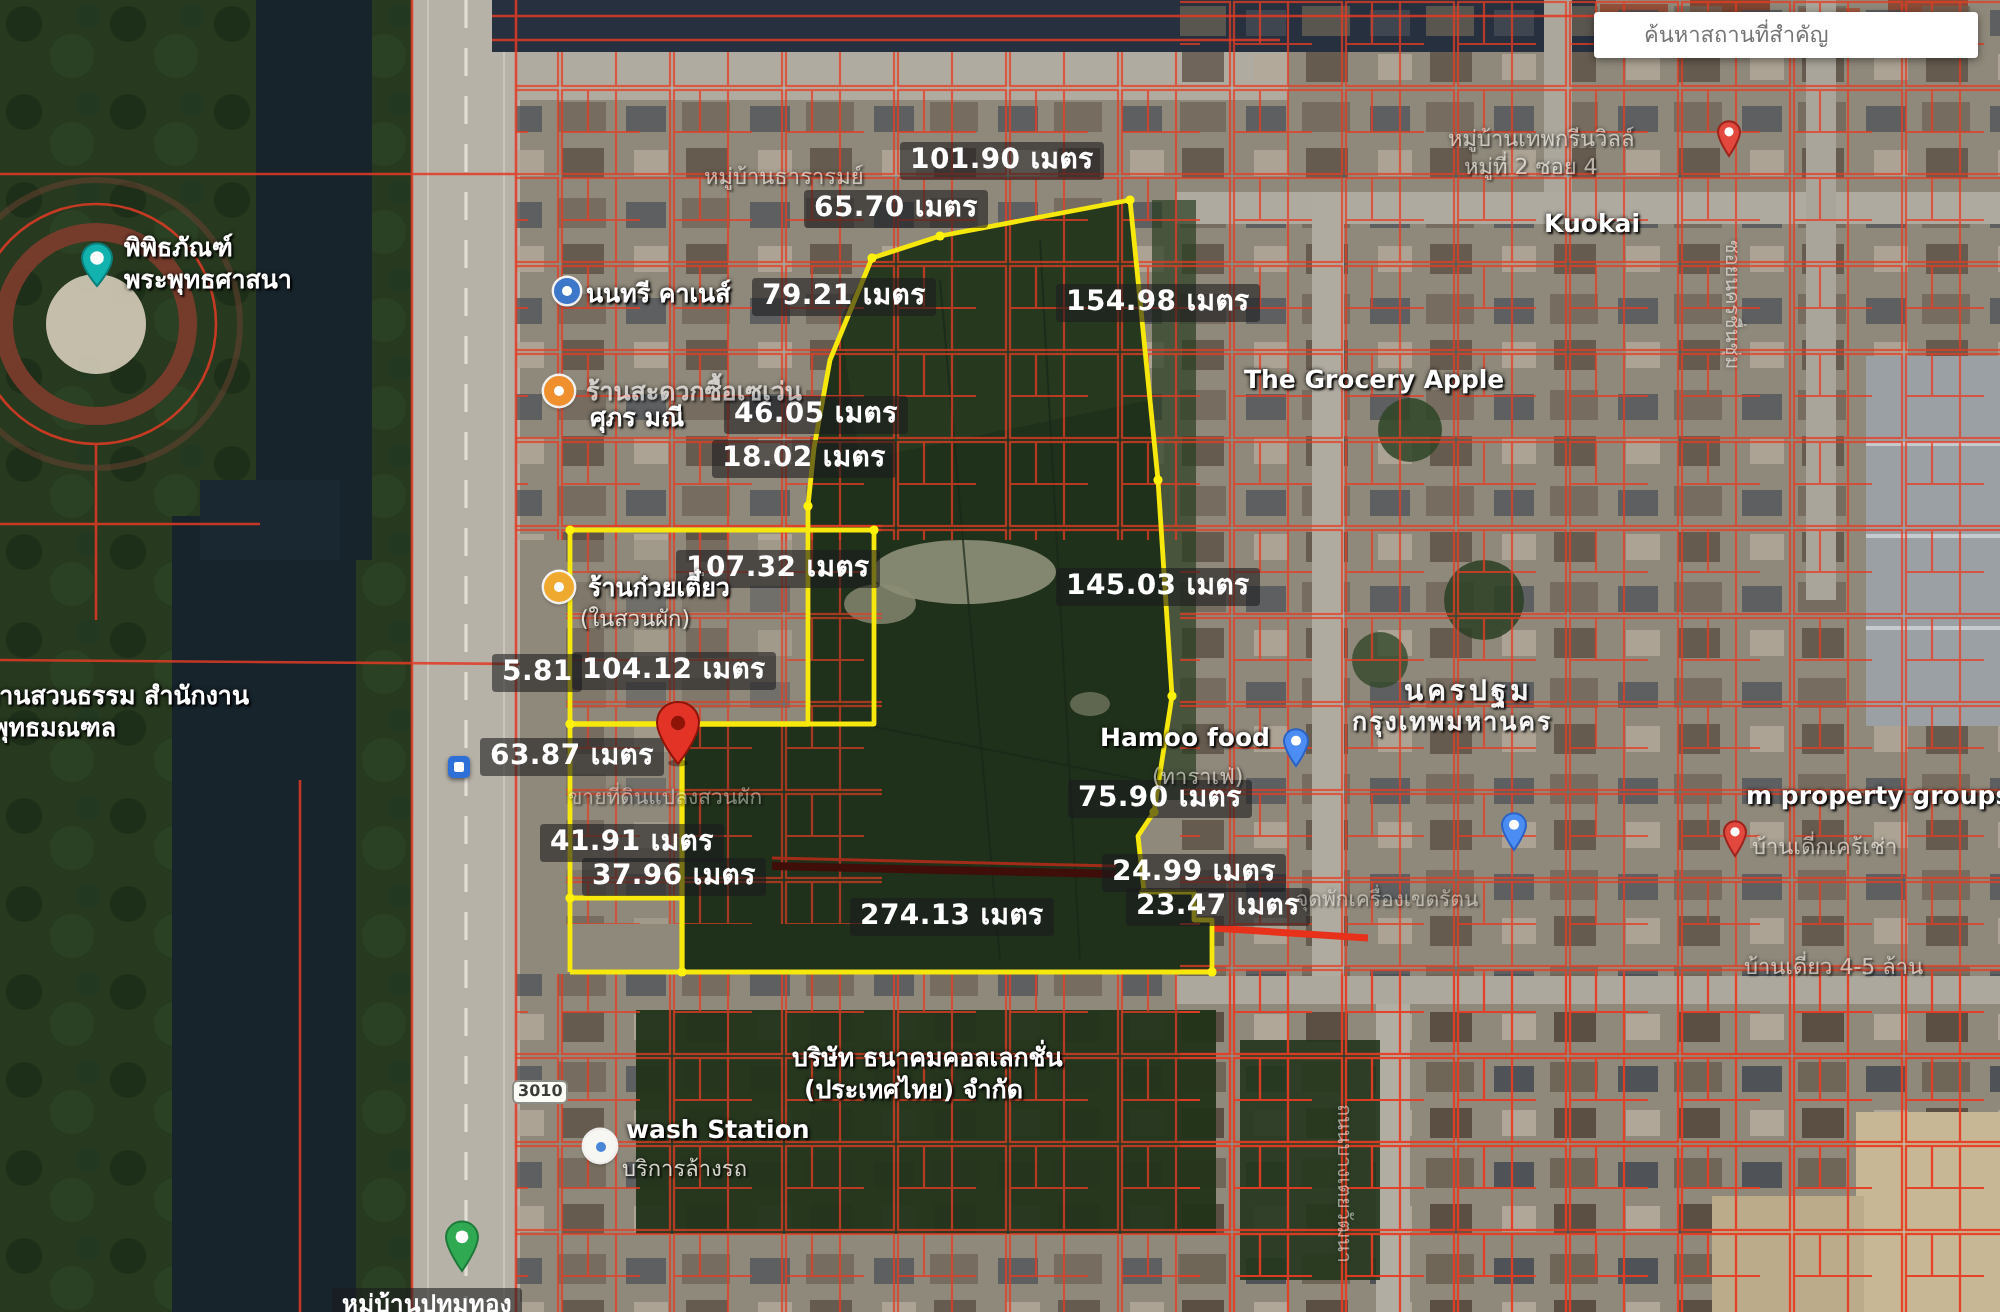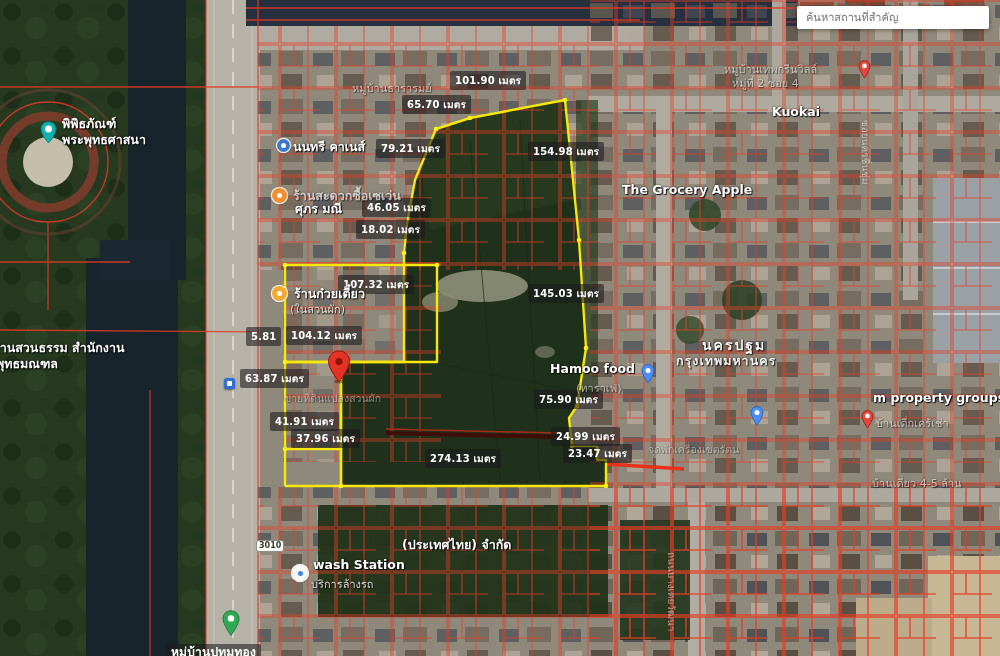--- a/index.html
+++ b/index.html
@@ -1,20 +1,20 @@
 <!DOCTYPE html>
 <html><head>
 <meta charset="utf-8">
 <style>
   html,body{margin:0;padding:0;background:#111;}
   #map{position:relative;width:1000px;height:656px;overflow:hidden;
        font-family:"DejaVu Sans","Liberation Sans",sans-serif;background:#8f897b;}
   #base{position:absolute;left:0;top:0;}
   .ov{position:absolute;white-space:nowrap;}
-  .chip{background:rgba(26,26,30,.58);color:#fff;font-weight:700;font-size:10px;
+  .chip{background:rgba(26,26,30,.58);color:#fff;font-weight:700;font-size:14px;
         line-height:19px;padding:0 5px;border-radius:2px;letter-spacing:.2px;}
   .chip.small{font-size:12px;line-height:16px;}
   .poi{color:#fff;font-size:12.5px;font-weight:700;
        text-shadow:0 0 2px rgba(0,0,0,.95),1px 1px 1px rgba(0,0,0,.85);}
   .poi.big{font-size:14px;letter-spacing:2px;opacity:.95;}
   .poi.mid{font-size:12.5px;letter-spacing:1px;opacity:.9;}
   .sub{color:#f2efe8;font-size:11px;font-weight:400;opacity:.85;
        text-shadow:0 0 2px rgba(0,0,0,.9),1px 1px 1px rgba(0,0,0,.8);}
   .faint{opacity:.6;}
   .vfaint{opacity:.45;font-size:10.5px;}
@@ -24,21 +24,21 @@
   .cicon .dot{position:absolute;left:50%;top:50%;width:5px;height:5px;margin:-2.5px 0 0 -2.5px;
               border-radius:50%;background:#fff;}
   .sqicon{position:absolute;border-radius:2.5px;box-shadow:0 1px 2px rgba(0,0,0,.5);}
   .sqicon .dot{position:absolute;left:50%;top:50%;width:5px;height:5px;margin:-2.5px 0 0 -2.5px;
                border-radius:1px;background:#fff;}
   .shield{background:#fdfdf8;border:1px solid #8d8d85;border-radius:3px;color:#3c3c38;
           font-size:8px;font-weight:700;line-height:10px;padding:0 2px;}
   .searchbox{background:#fff;border-radius:2px;box-shadow:0 1px 4px rgba(0,0,0,.45);
              width:192px;height:23px;display:flex;align-items:center;}
   .searchbox input{border:0;outline:0;background:transparent;width:100%;height:100%;
-                   font-size:11px;color:#555;padding:0 9px;font-family:inherit;}
+                   font-size:11px;color:#555;padding:0 9px;font-family:inherit;margin-left:16px;}
 </style>
 </head>
 <body>
 
 <div id="map">
 
   <svg id="base" width="1000" height="656">
     <defs>
       <pattern id="pBldg" width="62" height="48" patternUnits="userSpaceOnUse">
         <rect x="3" y="5" width="20" height="13" fill="#4a4f55" opacity=".8"></rect>
@@ -200,20 +200,21 @@
   <div class="ov sub faint" style="left:576px;top:379px">(ทาราเฟ่)</div>
   <div class="ov poi big" style="left:702px;top:334px">นครปฐม</div>
   <div class="ov poi mid" style="left:676px;top:351px">กรุงเทพมหานคร</div>
   <div class="ov poi" style="left:622px;top:182px">The Grocery Apple</div>
   <div class="ov poi" style="left:772px;top:104px">Kuokai</div>
   <div class="ov sub faint" style="left:724px;top:60px">หมู่บ้านเทพกรีนวิลล์</div>
   <div class="ov sub faint" style="left:732px;top:74px">หมู่ที่ 2 ซอย 4</div>
   <div class="ov poi" style="left:873px;top:390px">m property groups</div>
   <div class="ov sub faint" style="left:876px;top:414px">บ้านเดี่กเคร้เช่า</div>
   <div class="ov sub vfaint" style="left:648px;top:441px">จุดพักเครื่องเขตรัตน</div>
+  <div class="ov poi" style="left:396px;top:519px">บริษัท ธนาคมคอลเลกชั่น</div>
   <div class="ov poi" style="left:402px;top:535px">(ประเทศไทย) จำกัด</div>
   <div class="ov poi" style="left:313px;top:557px">wash Station</div>
   <div class="ov sub" style="left:311px;top:575px">บริการล้างรถ</div>
   <div class="ov poi" style="left:-8px;top:338px">ลานสวนธรรม สำนักงาน</div>
   <div class="ov poi" style="left:-4px;top:354px">พุทธมณฑล</div>
   <div class="ov sub faint" style="left:352px;top:79px">หมู่บ้านธารารมย์</div>
   <div class="ov sub faint" style="left:872px;top:474px">บ้านเดี่ยว 4-5 ล้าน</div>
   <div class="ov vtext" style="left:664px;top:552px">ถนนบางเตยวัฒนา</div>
   <div class="ov vtext" style="left:858px;top:120px">ซอยนครชื่นชุ่ม</div>
   <div class="ov chip small" style="left:166px;top:644px">หมู่บ้านปทุมทอง</div>

